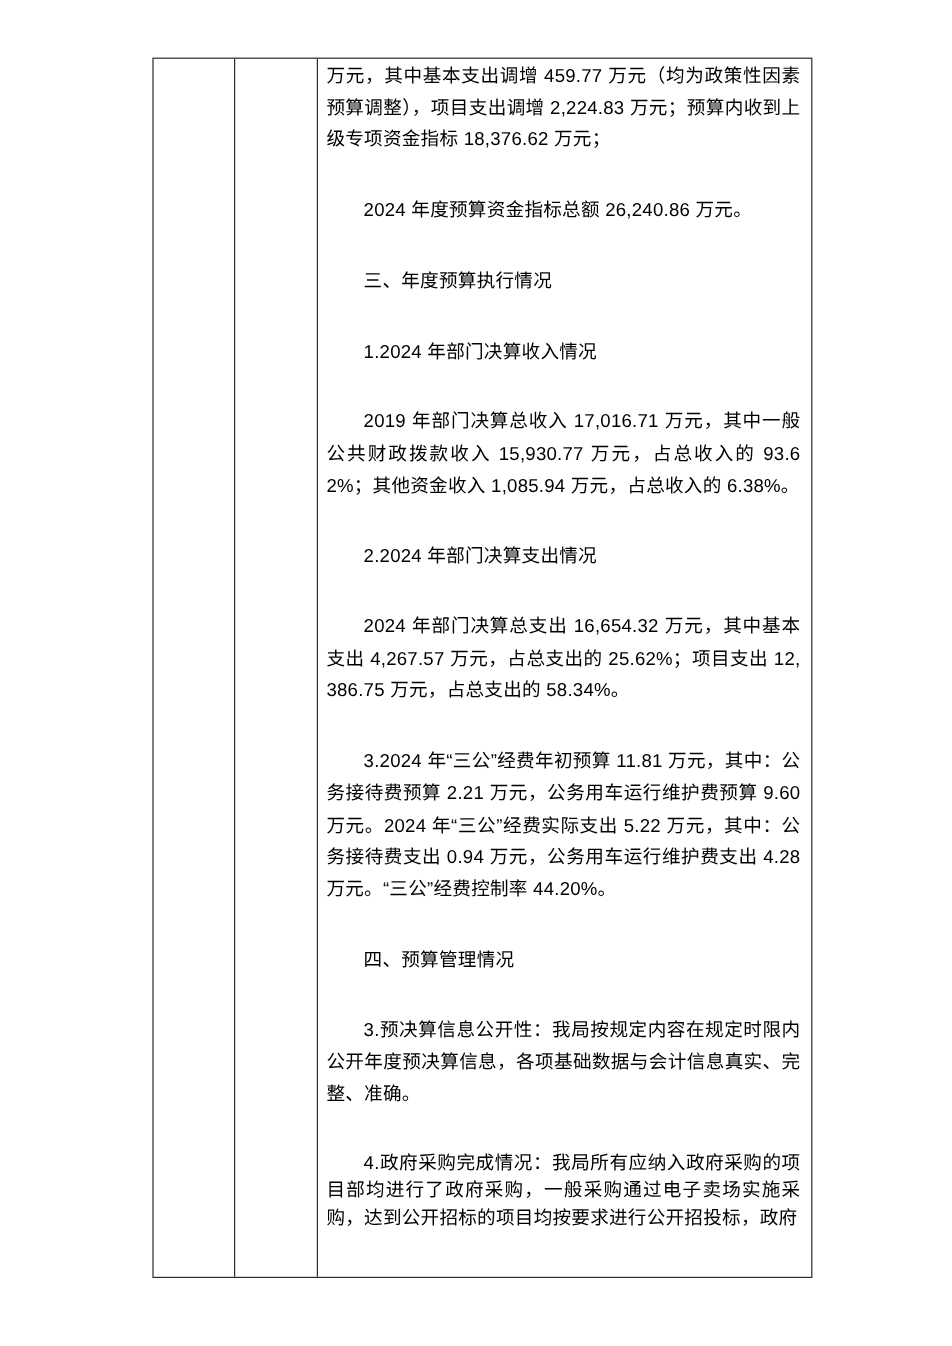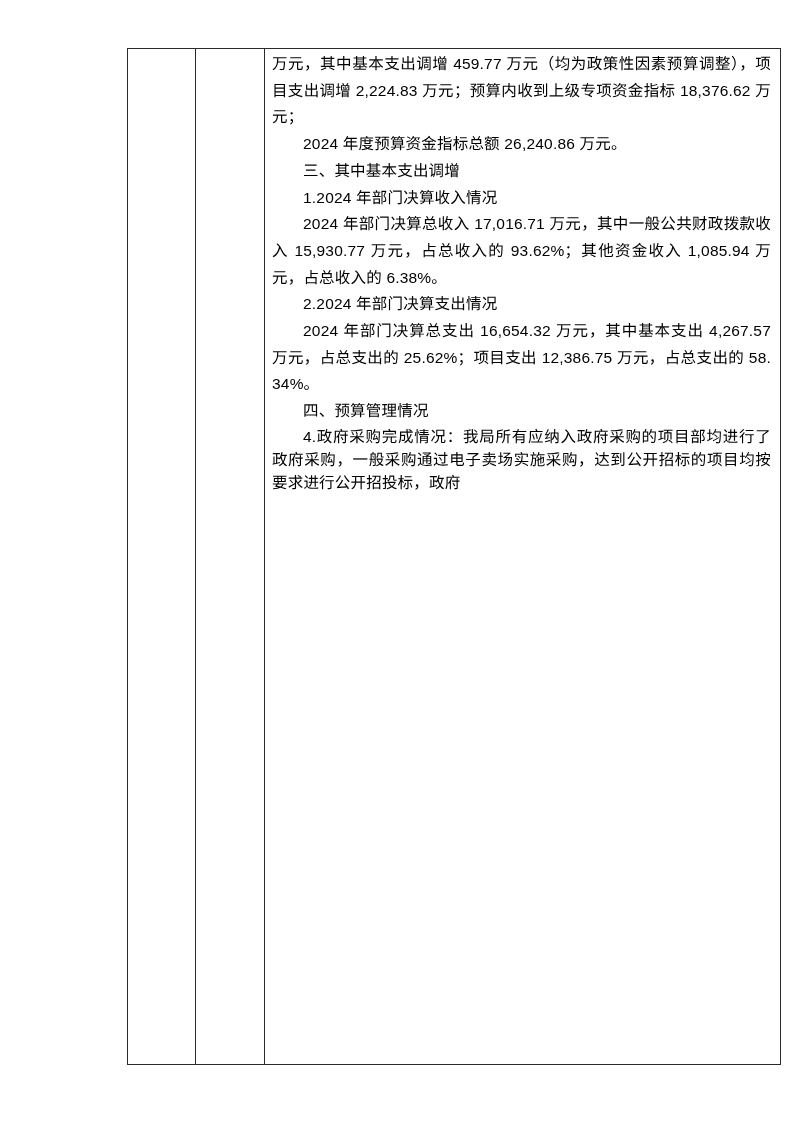--- a/index.html
+++ b/index.html
@@ -19,21 +19,21 @@
     left: 0; top: 0;
     width: 793px;
     height: 1122px;
     background: #ffffff;
   }
   
   .doc-table {
     position: absolute;
     left: 127px;
     top: 48px;
-    width: 654px;
+    width: 550px;
     height: 1017px;
     box-sizing: border-box;
     border: 1px solid #2b2b2b;
     display: flex;
     flex-direction: row;
     background: #ffffff;
   }
   .cell {
     box-sizing: border-box;
     height: 100%;
@@ -55,37 +55,40 @@
     margin: 0;
     font-size: 15.5px;
     line-height: 26.7px;
     color: #000000;
     text-align: justify;
     letter-spacing: 0.2px;
     word-break: break-all;
   }
   .para.indent {
     text-indent: 2em;
+    margin-top: 32px;
   }
   .para.wide {
     line-height: 23px;
   }
 </style>
 </head>
 <body>
 
 <div class="page">
   <div class="doc-table">
     <div class="cell col-a"></div>
     <div class="cell col-b"></div>
     <div class="cell col-content" id="content-cell">
         <p class="para">万元，其中基本支出调增 459.77 万元（均为政策性因素预算调整），项目支出调增 2,224.83 万元；预算内收到上级专项资金指标 18,376.62 万元；</p>
         <p class="para indent">2024 年度预算资金指标总额 26,240.86 万元。</p>
-        <p class="para indent">三、其中基本支出调增</p>
+        <p class="para indent">三、年度预算执行情况</p>
         <p class="para indent">1.2024 年部门决算收入情况</p>
-        <p class="para indent">2024 年部门决算总收入 17,016.71 万元，其中一般公共财政拨款收入 15,930.77 万元，占总收入的 93.62%；其他资金收入 1,085.94 万元，占总收入的 6.38%。</p>
+        <p class="para indent">2019 年部门决算总收入 17,016.71 万元，其中一般公共财政拨款收入 15,930.77 万元，占总收入的 93.62%；其他资金收入 1,085.94 万元，占总收入的 6.38%。</p>
         <p class="para indent">2.2024 年部门决算支出情况</p>
         <p class="para indent">2024 年部门决算总支出 16,654.32 万元，其中基本支出 4,267.57 万元，占总支出的 25.62%；项目支出 12,386.75 万元，占总支出的 58.34%。</p>
+        <p class="para indent">3.2024 年“三公”经费年初预算 11.81 万元，其中：公务接待费预算 2.21 万元，公务用车运行维护费预算 9.60 万元。2024 年“三公”经费实际支出 5.22 万元，其中：公务接待费支出 0.94 万元，公务用车运行维护费支出 4.28 万元。“三公”经费控制率 44.20%。</p>
         <p class="para indent">四、预算管理情况</p>
+        <p class="para indent">3.预决算信息公开性：我局按规定内容在规定时限内公开年度预决算信息，各项基础数据与会计信息真实、完整、准确。</p>
         <p class="para indent wide">4.政府采购完成情况：我局所有应纳入政府采购的项目部均进行了政府采购，一般采购通过电子卖场实施采购，达到公开招标的项目均按要求进行公开招投标，政府</p>
       </div>
   </div>
 </div>
 
 </body></html>

